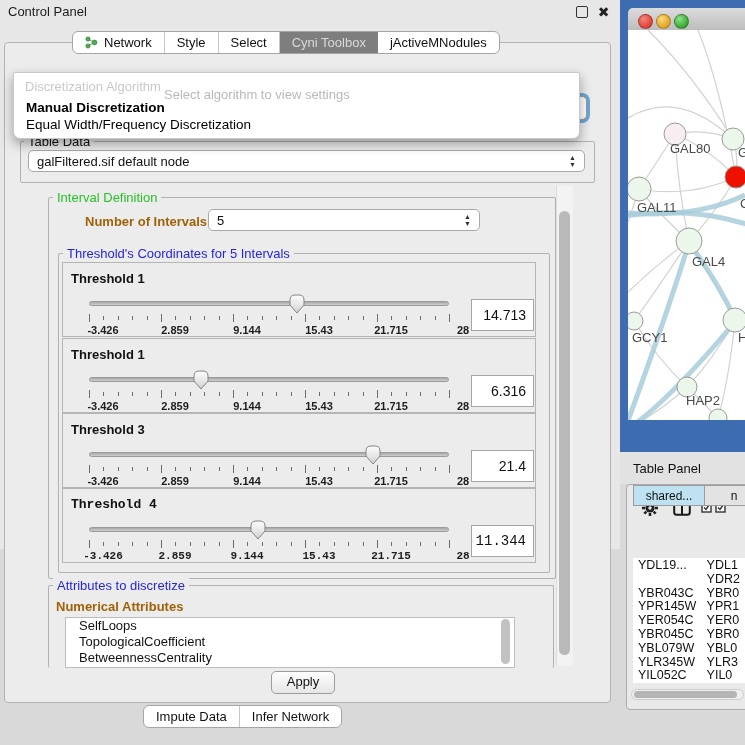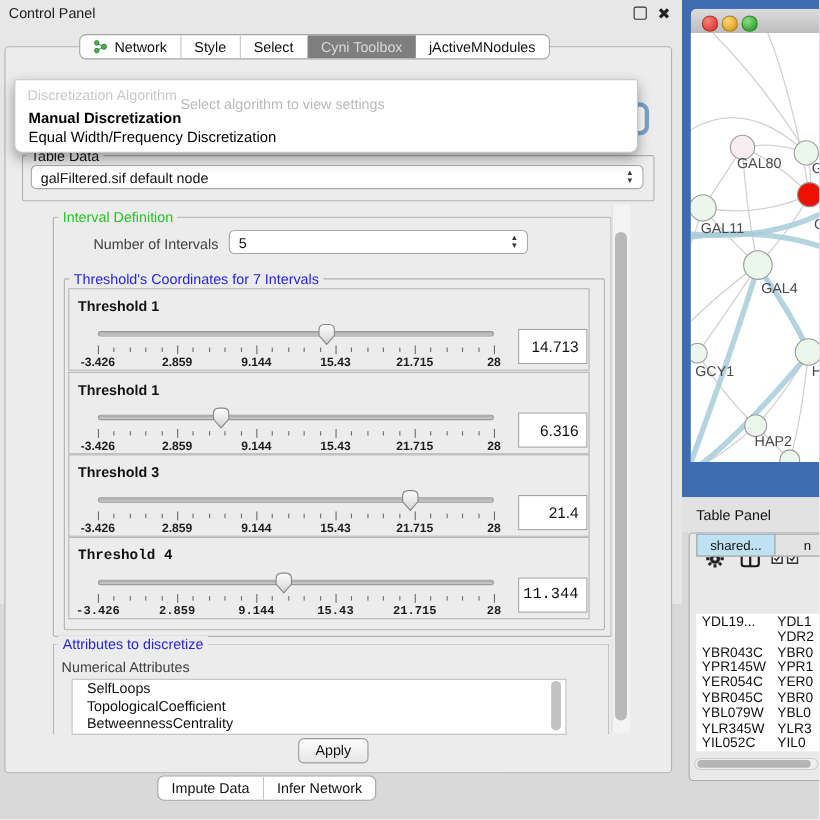--- a/index.html
+++ b/index.html
@@ -46,34 +46,34 @@
   
   .tpanel{background:#ececec;border:1px solid #b5b5b5;}
   .t-title{position:absolute;left:8px;top:8px;font-size:13px;font-weight:bold;color:#111;}
   .slider{position:absolute;left:26px;top:30px;width:360px;height:44px;}
   .track{position:absolute;left:0;top:8px;width:100%;height:5px;border-radius:3px;background:linear-gradient(#a7a7a7,#cfcfcf);border:1px solid #9a9a9a;box-sizing:border-box;}
   .thumb{position:absolute;top:1px;transform:translateX(-50%);}
   .ticks{position:absolute;left:0;top:21px;width:100%;height:9px;}
   .tick{position:absolute;top:2px;width:1px;height:4px;background:#6b6b6b;}
   .tick.major{top:0;height:8px;}
   .ticklabels{position:absolute;left:0;top:31px;width:100%;height:13px;}
-  .ticklabel{position:absolute;transform:translateX(-50%);font-size:11px;font-weight:bold;color:#1d1d1d;white-space:nowrap;}
+  .ticklabel{position:absolute;transform:translateX(-50%);font-size:11px;font-weight:bold;color:#1d1d1d;white-space:nowrap;margin-left:14px;}
   .vbox{position:absolute;left:408px;top:36px;width:54px;height:30px;background:#fff;border:1px solid #a5a5a5;font-size:14px;color:#111;text-align:right;line-height:30px;padding-right:7px;}
 
   
   .attr-list{background:#fff;border:1px solid #bdbdbd;overflow:hidden;}
   .attr-item{font-size:13px;color:#111;line-height:16px;padding-left:13px;white-space:nowrap;}
   .mini-scroll{position:absolute;background:#c2c2c2;border-radius:5px;}
 
   .apply-btn{left:271px;top:671px;width:62px;height:21px;background:linear-gradient(#fefefe,#e6e6e6);border:1px solid #9c9c9c;border-radius:5px;font-size:13px;color:#111;text-align:center;line-height:19px;cursor:default;}
 
   .vscroll-track{left:556px;top:186px;width:16px;height:480px;background:#f3f3f3;border-left:1px solid #dcdcdc;}
   .vscroll-thumb{left:559px;top:211px;width:11px;height:444px;background:#b9b9b9;border-radius:6px;}
 
-  .bold13{font-size:13px;font-weight:normal;color:#404040;}
+  .bold13{font-size:13px;font-weight:bold;color:#a16207;}
 
   
   .net-frame{left:620px;top:0;width:125px;height:452px;background:#3e6cb0;}
   .net-titlebar{left:628px;top:8px;width:117px;height:22px;background:linear-gradient(#dcdcdc,#bdbdbd);border-top-left-radius:5px;border-bottom:1px solid #9e9e9e;}
   .light{position:absolute;top:6px;width:13px;height:13px;border-radius:50%;border:0.5px solid rgba(0,0,0,0.25);}
   .net-canvas{left:628px;top:30px;width:117px;height:390px;background:#fff;overflow:hidden;}
 
   .tp-titlebar{left:620px;top:452px;width:125px;height:32px;background:#e2e2e2;}
   .tp-titlebar span{position:absolute;left:13px;top:9px;font-size:13px;color:#111;}
   .tp-box{left:626px;top:484px;width:119px;height:224px;background:#e9e9e9;border:1px solid #ababab;border-radius:4px 0 0 4px;overflow:hidden;}
@@ -154,21 +154,21 @@
     <div class="abs group" style="left:48px;top:197px;width:506px;height:380px;"></div>
     <span class="legend green abs" style="left:53px;top:190px;">Interval Definition</span>
 
     <span class="abs bold13" style="left:85px;top:214px;">Number of Intervals</span>
     <div class="abs combo" style="left:208px;top:209px;width:272px;height:22px;">
       <span>5</span>
       <span class="arrows">▲<br>▼</span>
     </div>
 
     <div class="abs group" style="left:58px;top:253px;width:490px;height:318px;"></div>
-    <span class="legend blue abs" style="left:63px;top:246px;">Threshold's Coordinates for 7 Intervals</span>
+    <span class="legend blue abs" style="left:63px;top:246px;">Threshold's Coordinates for 5 Intervals</span>
     <div id="sliders">
         <div class="abs tpanel" style="left: 62px; top: 262px; width: 472px; height: 73px;">
           <div class="t-title">Threshold 1</div>
           <div class="slider">
             <div class="track"></div>
             <svg class="thumb" style="left:57.71972252275186%" width="16" height="20" viewBox="0 0 16 20">
               <path d="M 1,6 Q 1,1 6,1 L 10,1 Q 15,1 15,6 L 15,11 L 8,19 L 1,11 Z" fill="url(#thumbgrad)" stroke="#848484" stroke-width="1"></path>
             </svg>
             <div class="ticks">
               <span class="tick major" style="left:0%"></span>

